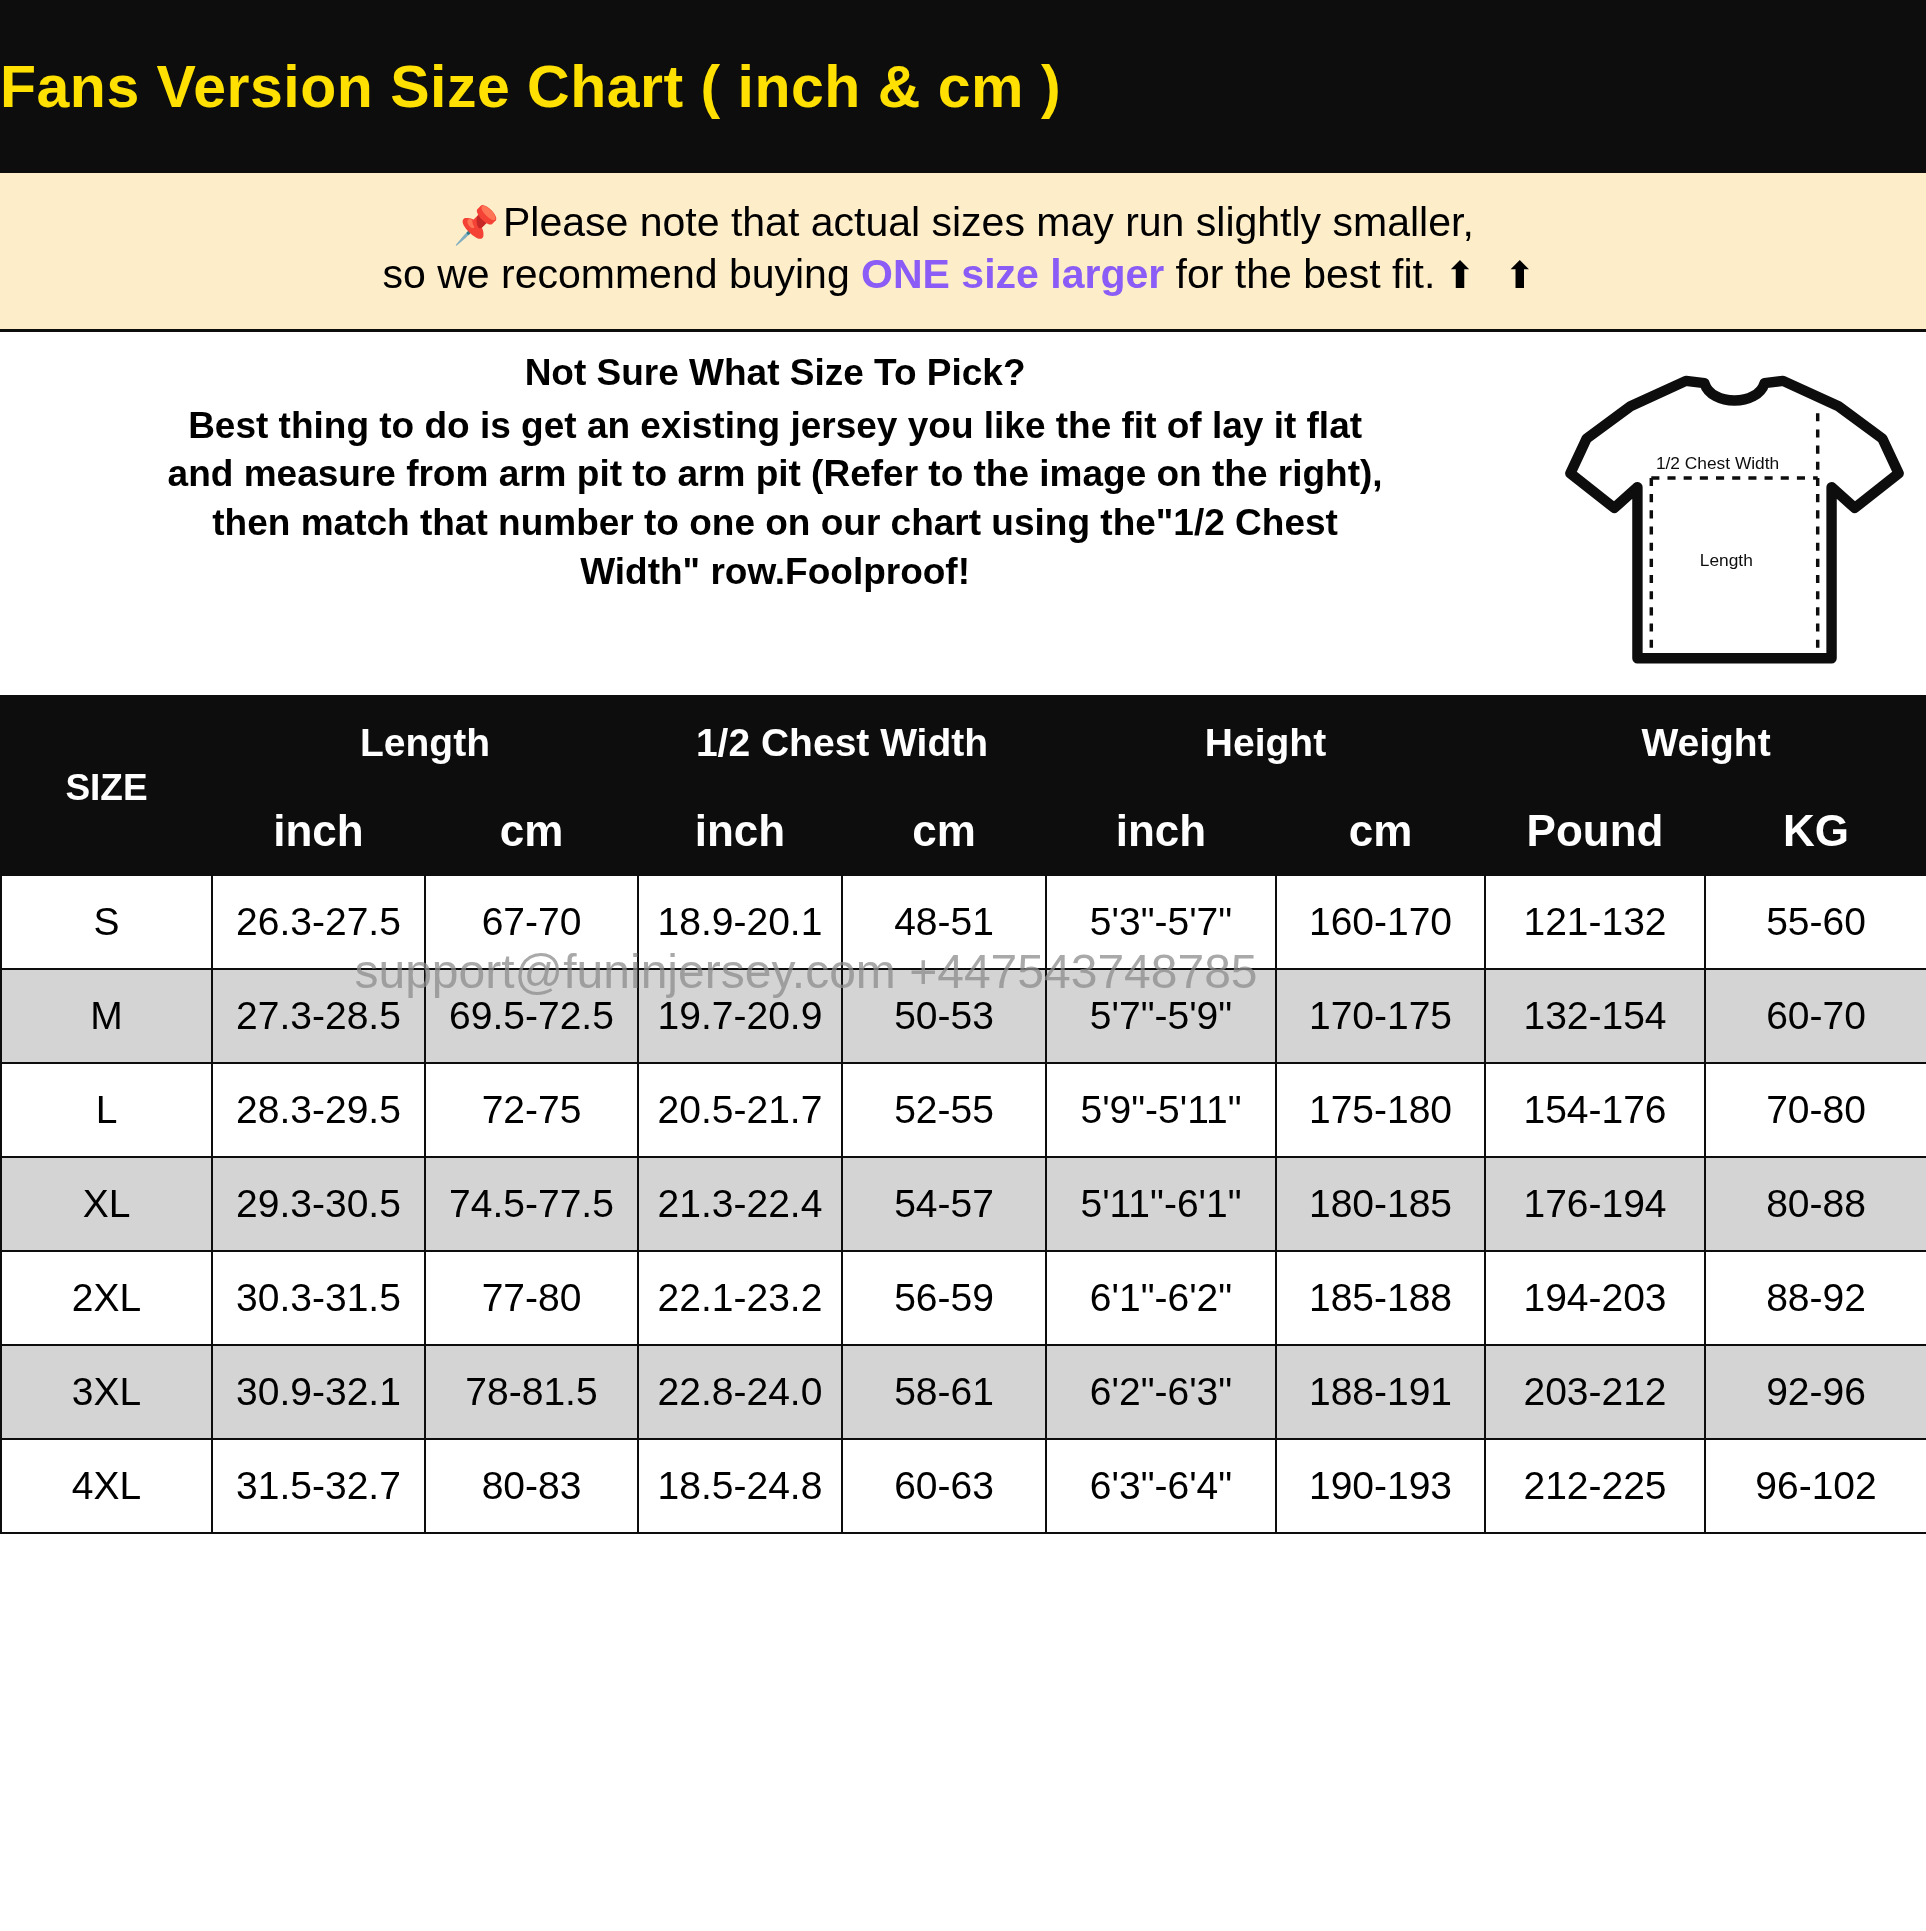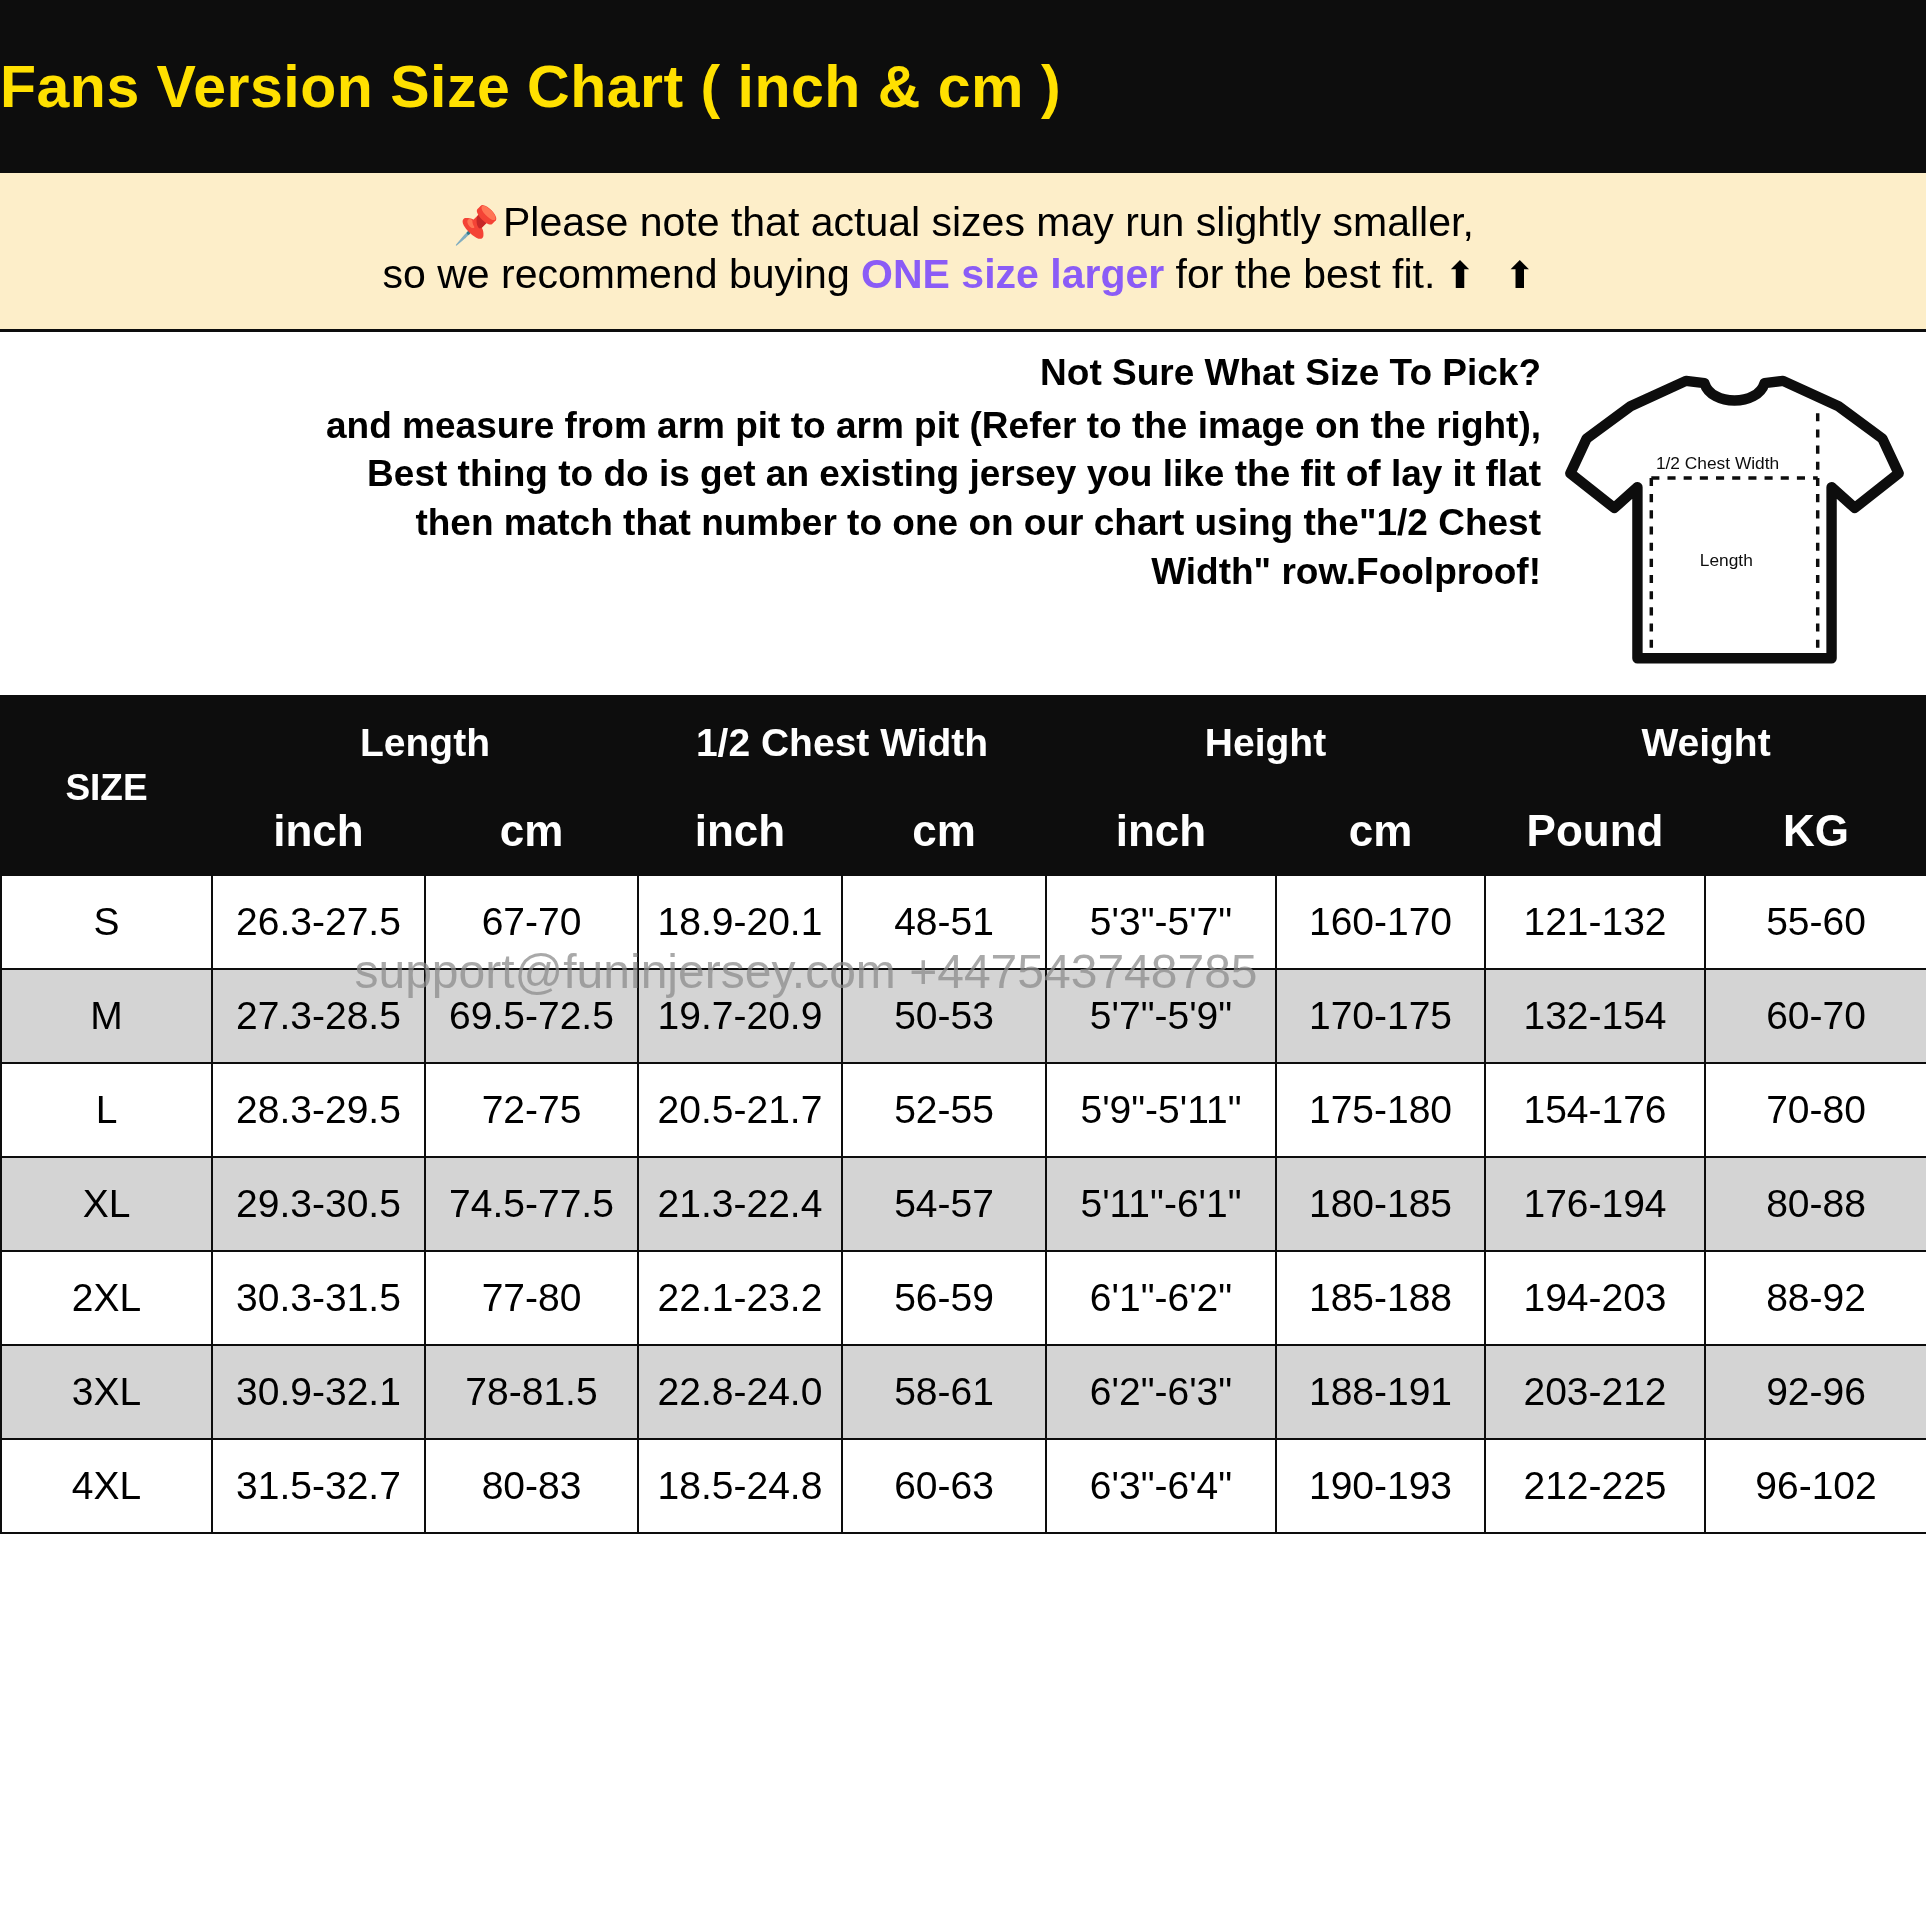--- a/index.html
+++ b/index.html
@@ -61,21 +61,21 @@
   
   .help-section {
     display: flex;
     align-items: flex-start;
     padding: 20px 0 16.5px 0;
     border-bottom: 4.6px solid #0d0d0d;
     min-height: 367px;
   }
   .help-text {
     flex: 1 1 auto;
-    text-align: right;
+    text-align: center;
     padding-left: 9.2px;
   }
   .help-head {
     font-size: 37px;
     font-weight: bold;
     margin-bottom: 7.3px;
   }
   .help-body {
     font-size: 37px;
     font-weight: bold;
@@ -157,22 +157,22 @@
       <span class="pin">📌</span><span>Please note that actual sizes may run slightly smaller,</span>
     </div>
     <div class="note-line">
       <span>so we recommend buying </span><span class="red-bold">ONE size larger</span><span> for the best fit.</span><span class="arrows">⬆ ⬆</span>
     </div>
   </div>
 
   <div class="help-section">
     <div class="help-text">
       <div class="help-head">Not Sure What Size To Pick?</div>
+      <div class="help-body">Best thing to do is get an existing jersey you like the fit of lay it flat</div>
       <div class="help-body">and measure from arm pit to arm pit (Refer to the image on the right),</div>
-      <div class="help-body">Best thing to do is get an existing jersey you like the fit of lay it flat</div>
       <div class="help-body">then match that number to one on our chart using the"1/2 Chest</div>
       <div class="help-body">Width" row.Foolproof!</div>
     </div>
     <div class="tee-wrap">
       <svg width="349" height="312" viewBox="0 0 300 270">
         <path d="M108 12 L60 34 L22 62 L8 92 L46 122 L66 104 L66 252 L234 252 L234 104 L254 122 L292 92 L278 62 L240 34 L192 12 L176 14 C170 34 130 34 124 14 Z" fill="#ffffff" stroke="#0d0d0d" stroke-width="9" stroke-linejoin="round"></path>
         <line x1="78" y1="96" x2="78" y2="244" stroke="#0d0d0d" stroke-width="3" stroke-dasharray="7,7"></line>
         <line x1="78" y1="96" x2="222" y2="96" stroke="#0d0d0d" stroke-width="3" stroke-dasharray="7,7"></line>
         <line x1="222" y1="40" x2="222" y2="244" stroke="#0d0d0d" stroke-width="3" stroke-dasharray="7,7"></line>
         <text x="82" y="88" font-family="Liberation Sans, sans-serif" font-size="15" fill="#0d0d0d">1/2 Chest Width</text>

